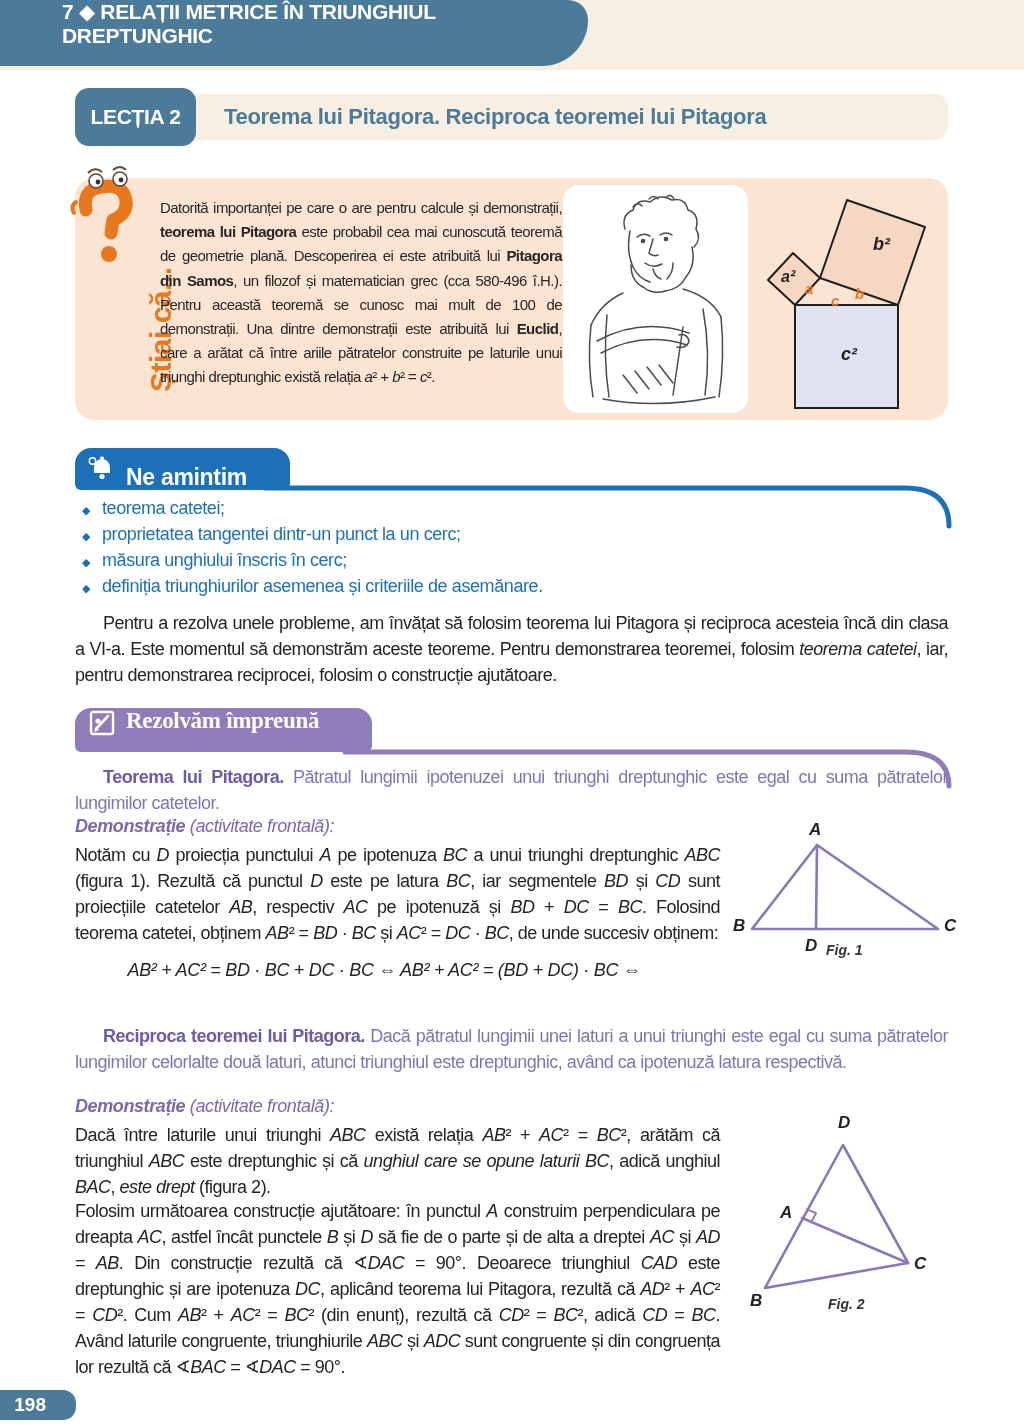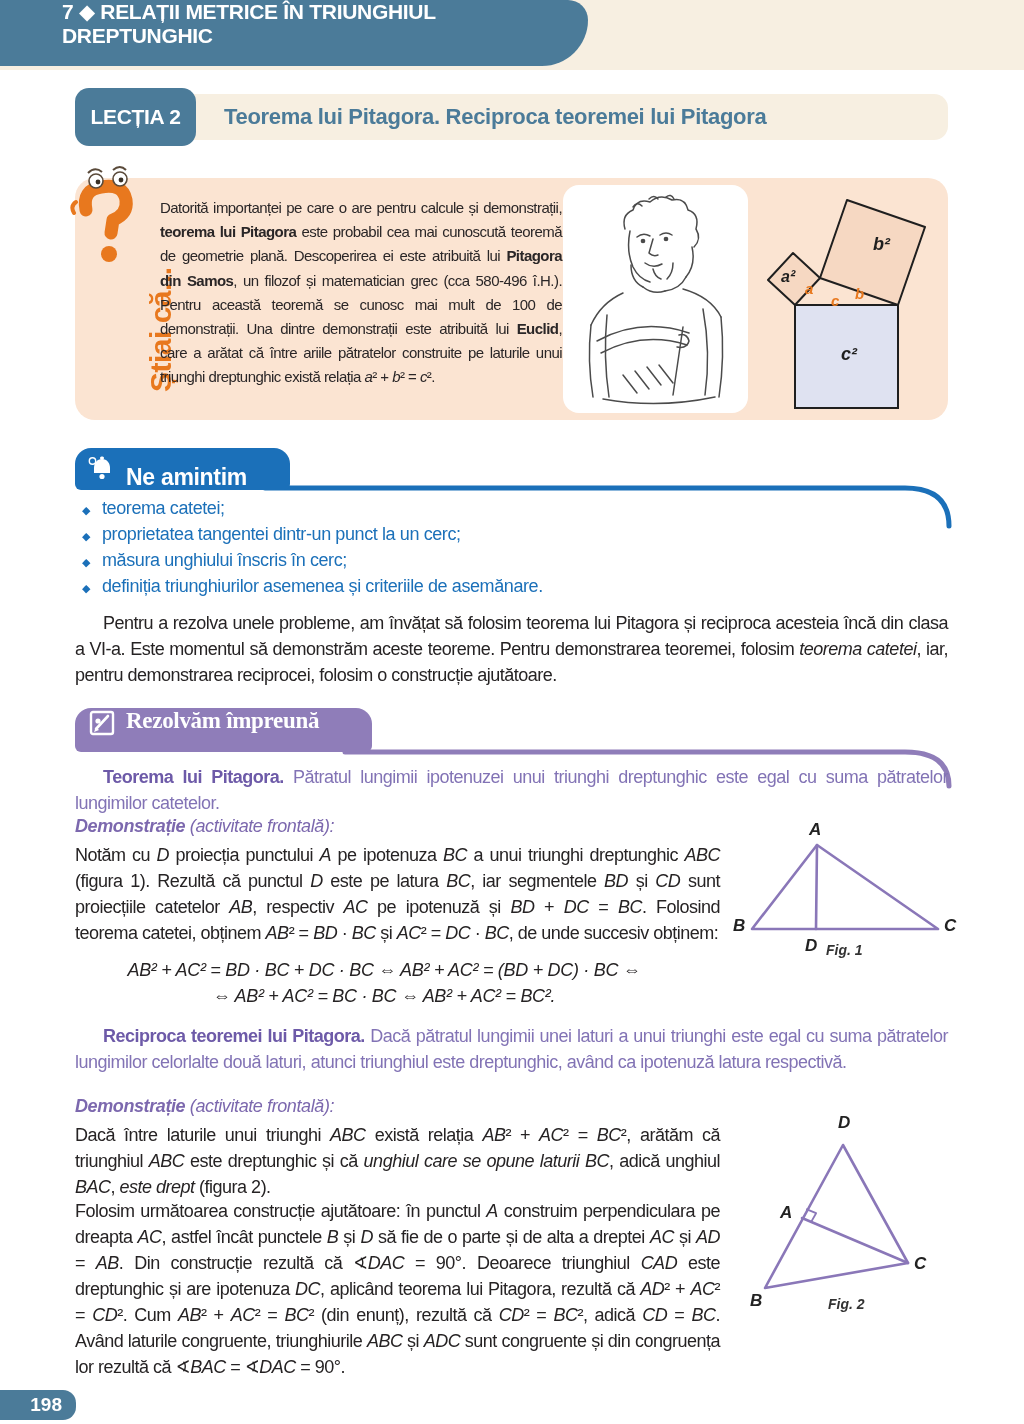--- a/index.html
+++ b/index.html
@@ -75,21 +75,21 @@
 
   .eq-line { left:64px; width:640px; text-align:center; font-size:18px; font-style:italic; letter-spacing:-0.3px; color:#262324; }
 
   
   .fig-label { position:absolute; font-weight:bold; font-style:italic; font-size:17px; color:#222; }
   .fig-caption { position:absolute; font-weight:bold; font-style:italic; font-size:14px; color:#333; }
 
   
   .page-badge {
     left:0; top:1390px; width:76px; height:30px; background:#4b7b99;
-    border-radius:0 13px 13px 0; display:flex; align-items:center; justify-content:flex-end; padding-right:14px;
+    border-radius:0 13px 13px 0; display:flex; align-items:center; justify-content:flex-end; padding-right:30px;
   }
   .page-badge span { color:#fff; font-weight:bold; font-size:19px; }
 </style>
 </head>
 <body>
 
 <div class="page">
 
   <div class="abs top-strip"></div>
   <div class="abs chapter-box">
@@ -219,21 +219,20 @@
       <circle cx="11" cy="13" r="2.6" fill="#ffffff"></circle>
     </svg>
     <span class="ttl">Rezolvăm împreună</span>
   </div>
 
   <div class="abs body-par purple-par indent" style="left:75px;top:764px;width:873px;"><span class="b">Teorema lui Pitagora. </span><span>Pătratul lungimii ipotenuzei unui triunghi dreptunghic este egal cu suma pătratelor lungimilor catetelor.</span></div>
   <div class="abs proof-label" style="left:75px;top:816px;"><span class="bi">Demonstrație</span><span class="i"> (activitate frontală):</span></div>
 
   <div class="abs body-par" style="left:75px;top:842px;width:645px;"><span>Notăm cu </span><span class="m">D</span><span> proiecția punctului </span><span class="m">A</span><span> pe ipotenuza </span><span class="m">BC</span><span> a unui triunghi dreptunghic </span><span class="m">ABC</span><span> (figura 1). Rezultă că punctul </span><span class="m">D</span><span> este pe latura </span><span class="m">BC</span><span>, iar segmentele </span><span class="m">BD</span><span> și </span><span class="m">CD</span><span> sunt proiecțiile catetelor </span><span class="m">AB</span><span>, respectiv </span><span class="m">AC</span><span> pe ipotenuză și </span><span class="m">BD</span><span> + </span><span class="m">DC</span><span> = </span><span class="m">BC</span><span>. Folosind teorema catetei, obținem </span><span class="m">AB</span><span>² = </span><span class="m">BD</span><span> · </span><span class="m">BC</span><span> și </span><span class="m">AC</span><span>² = </span><span class="m">DC</span><span> · </span><span class="m">BC</span><span>, de unde succesiv obținem:</span></div>
   <div class="abs eq-line" style="top:960px;">AB² + AC² = BD · BC + DC · BC ⇔ AB² + AC² = (BD + DC) · BC ⇔</div>
-  <div class="abs eq-line" style="top:986px;">⇔ AB² + AC² = BC · BC ⇔ AB² + AC² = BC².</div>
 
   <div class="abs" style="left:733px;top:820px;width:235px;height:150px;">
     <svg width="235" height="150" viewBox="0 0 235 150">
       <g fill="none" stroke="#8a77b8" stroke-width="2.6" stroke-linejoin="round" stroke-linecap="round">
         <path d="M19,109 L84,25 L205,109 Z"></path>
         <path d="M84,25 L83,109"></path>
       </g>
     </svg>
     <span class="fig-label" style="left:76px;top:0px;">A</span>
     <span class="fig-label" style="left:0px;top:96px;">B</span>

